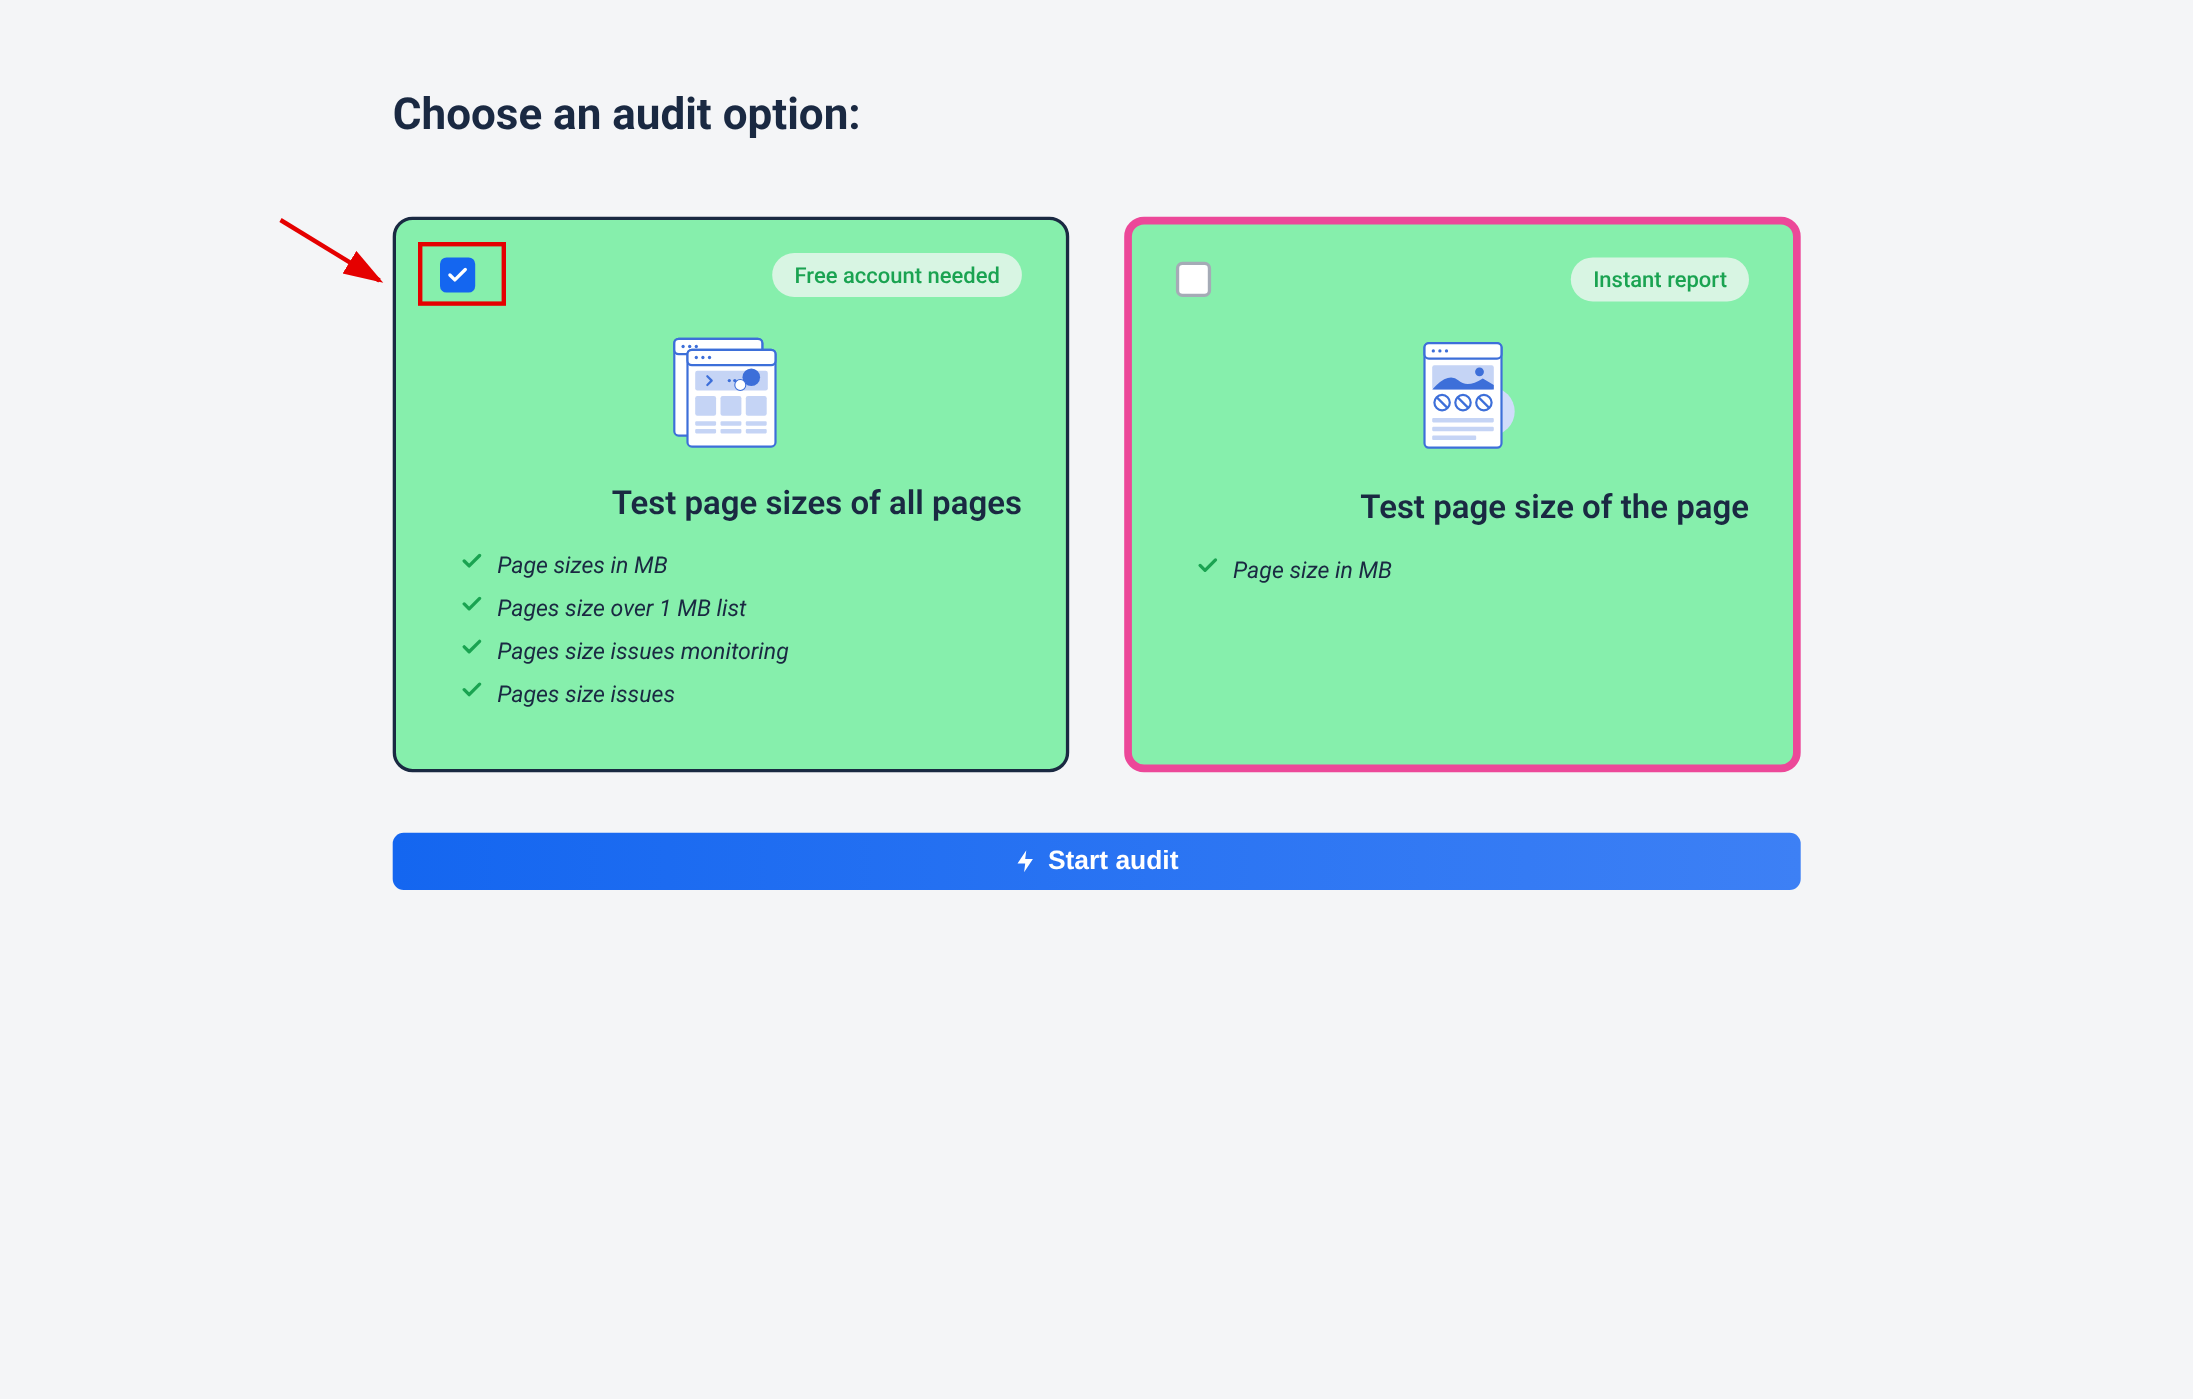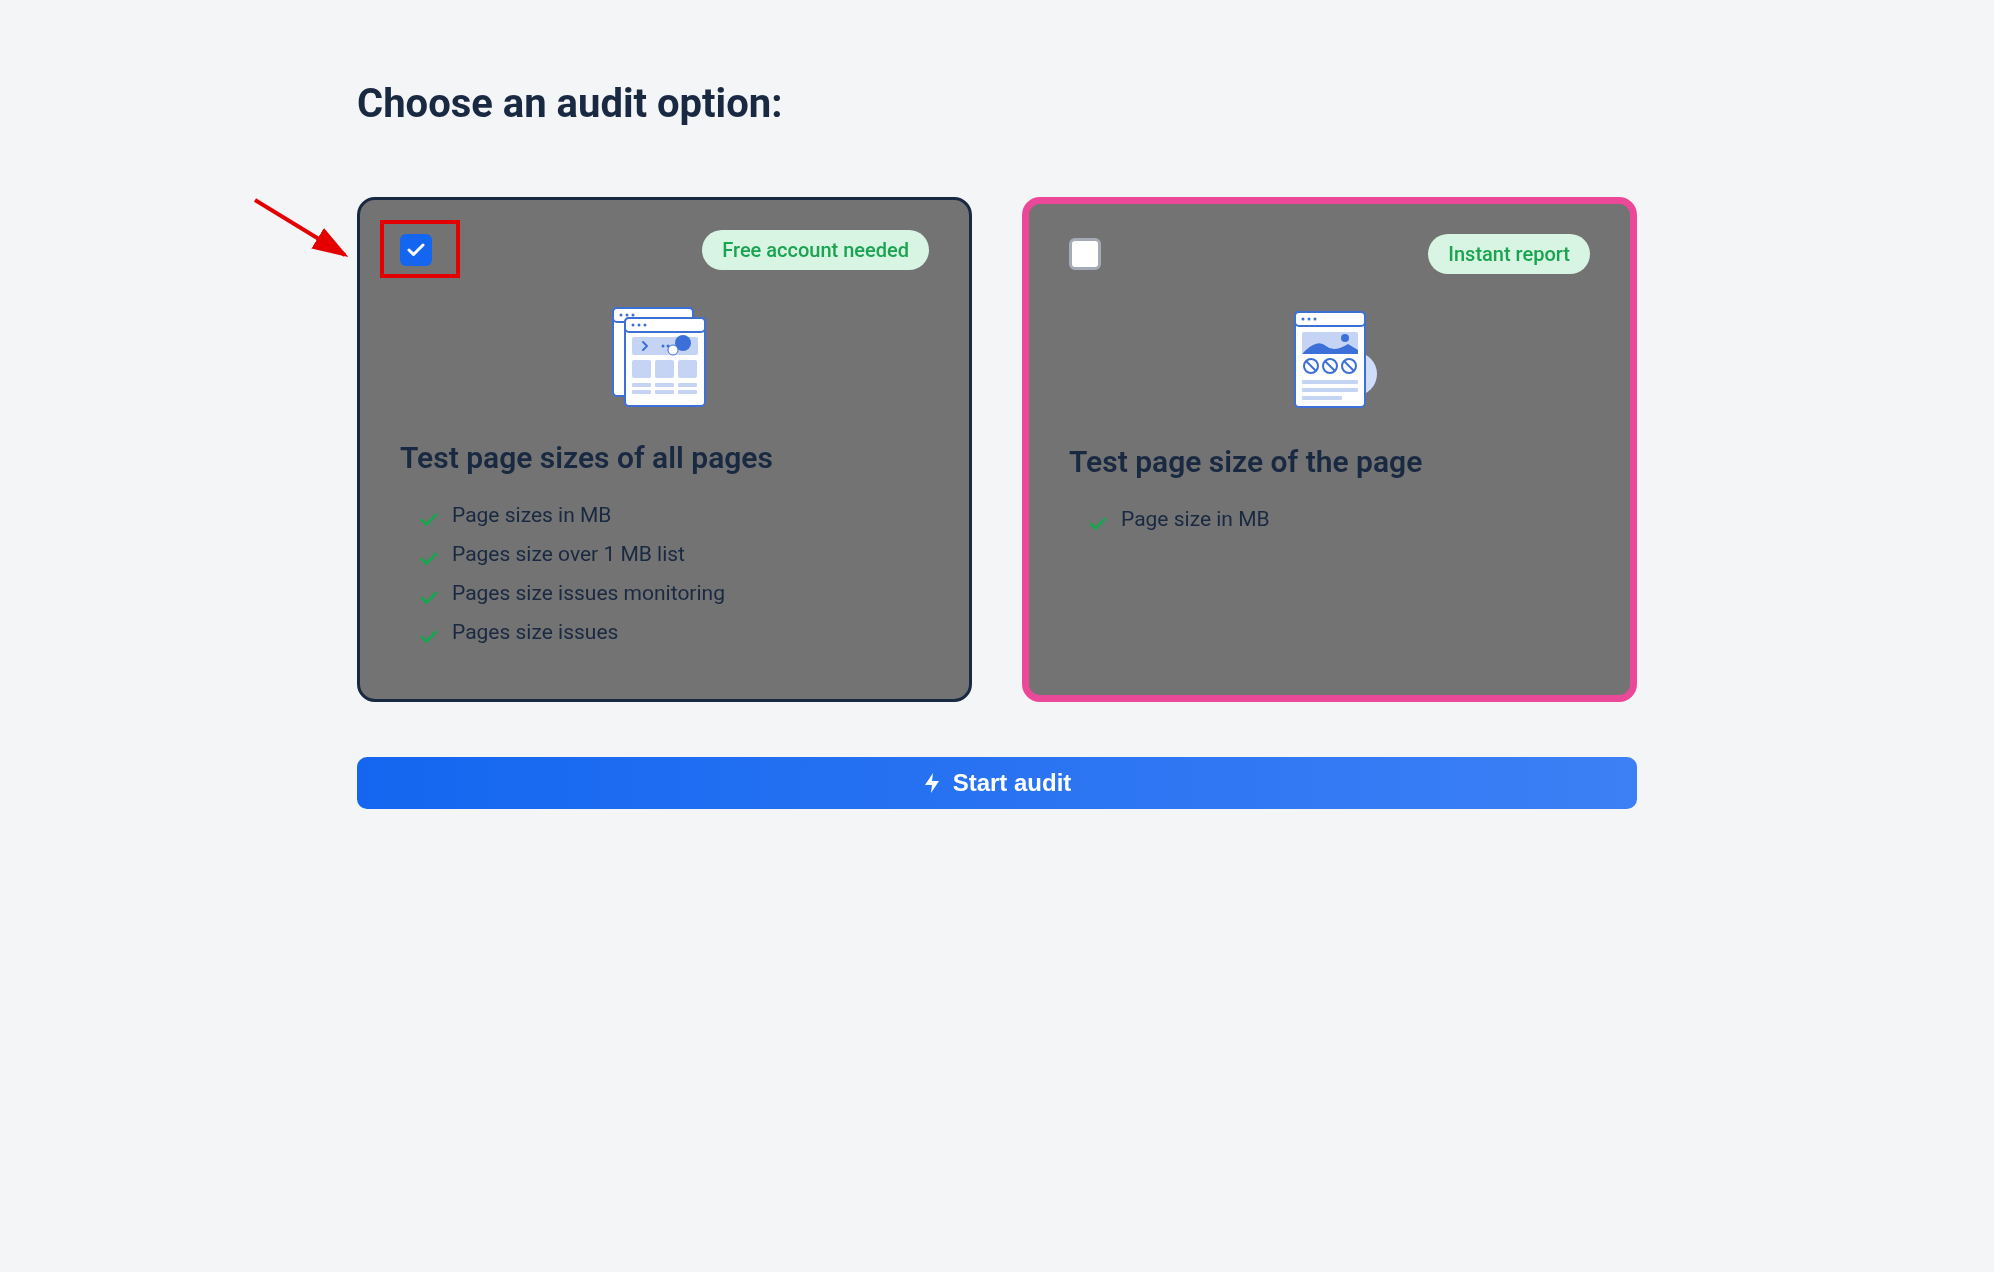--- a/index.html
+++ b/index.html
@@ -51,21 +51,21 @@
       width: 80px;
       height: 58px;
       border: 4px solid #e50000;
       z-index: 10;
       pointer-events: none;
     }
     
     .card {
       flex: 1;
       max-width: 615px;
-      background: #737373;
+      background: #86efac;
       border-radius: 18px;
       padding: 30px 40px 40px 40px;
       position: relative;
     }
     
     .card.selected {
       border: 3px solid #1a2942;
     }
     
     .card.unselected {
@@ -107,39 +107,40 @@
       font-weight: 500;
     }
     
     .illustration {
       display: flex;
       justify-content: center;
       margin-bottom: 30px;
     }
     
     .card-title {
-      text-align: left;
+      text-align: right;
       font-size: 30px;
       font-weight: 600;
       color: #1a2942;
       margin-bottom: 28px;
     }
     
     .features-list {
       list-style: none;
       padding: 0 20px;
     }
     
     .features-list li {
       display: flex;
-      align-items: flex-end;
+      align-items: flex-start;
       gap: 14px;
       font-size: 21px;
       color: #1a2942;
       margin-bottom: 15px;
+      font-style: italic;
     }
     
     .check-icon {
       flex-shrink: 0;
     }
     
     .start-button {
       width: 100%;
       max-width: 1280px;
       padding: 12px;

